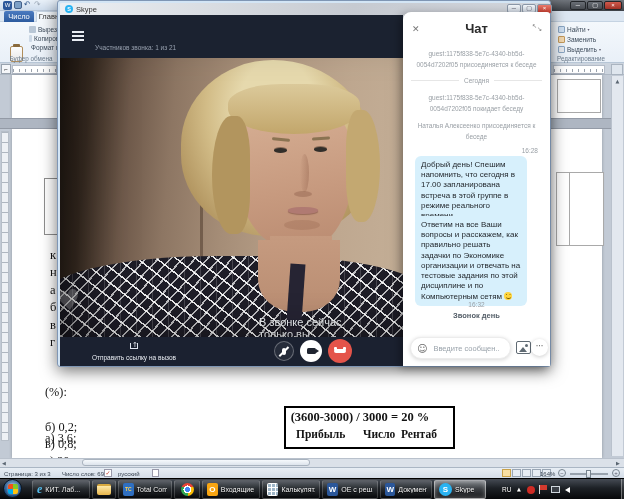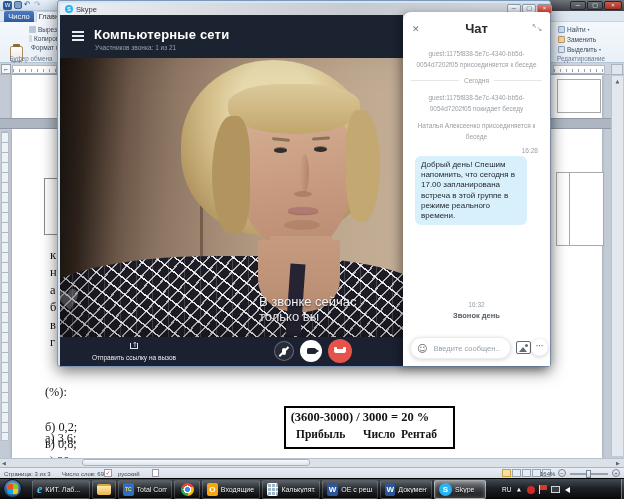--- a/index.html
+++ b/index.html
@@ -68,21 +68,21 @@
   .nostril{left:234px;top:133px;width:18px;height:6px;border-radius:50%;background:rgba(125,78,58,.32);}
   .lips{left:228px;top:149px;width:30px;height:7px;border-radius:45%;background:#b07a72;box-shadow:0 1px 1px rgba(90,45,40,.4);}
   .chin-sh{left:224px;top:162px;width:36px;height:10px;border-radius:50%;background:rgba(120,70,50,.18);}
   .neck{left:210px;top:178px;width:62px;height:60px;background:linear-gradient(180deg,#c59a7f,#b58a6f);}
   .blouse{left:-20px;top:198px;width:390px;height:95px;border-radius:45% 42% 0 0;
     background-color:#1e1d27;
     background-image:repeating-linear-gradient(38deg,rgba(255,255,255,.9) 0 1.5px,transparent 1.5px 12px),repeating-linear-gradient(-47deg,rgba(255,255,255,.7) 0 1.5px,transparent 1.5px 9px),repeating-linear-gradient(90deg,rgba(255,255,255,.18) 0 1px,transparent 1px 16px);}
   .chest{left:198px;top:182px;width:82px;height:72px;border-radius:0 0 45% 45%;background:linear-gradient(180deg,#c59a7f,#b98d72);}
   .lanyard{left:228px;top:206px;width:15px;height:72px;background:#262433;transform:rotate(4deg);}
   .heart{left:-4px;top:226px;font-size:28px;color:rgba(255,255,255,.32);transform:rotate(-8deg);}
-  .only-you{left:199px;top:236px;width:110px;font-size:13px;color:#f2f5f9;text-shadow:0 1px 2px rgba(0,0,0,.6);}
+  .only-you{left:199px;top:258px;width:110px;font-size:11px;color:#f2f5f9;text-shadow:0 1px 2px rgba(0,0,0,.6);}
   .call-footer{left:2px;top:336px;width:343px;height:29px;background:#1b2130;}
   .cbtn{border-radius:50%;display:flex;align-items:center;justify-content:center;}
   .mic-slash{position:absolute;width:1.5px;height:13px;background:#fff;transform:rotate(45deg);}
   .mic-body{width:4px;height:7px;background:#fff;border-radius:2px;}
   .cam-body{width:9px;height:6px;background:#1f2430;border-radius:1.5px;position:relative;}
   .cam-body::after{content:'';position:absolute;right:-3px;top:0.5px;border-left:3px solid #1f2430;border-top:2.5px solid transparent;border-bottom:2.5px solid transparent;}
   .ph-body{width:12px;height:4px;background:#fff;border-radius:2px;position:relative;}
   .ph-body::before,.ph-body::after{content:'';position:absolute;top:-2px;width:3px;height:3px;background:#fff;border-radius:1px;}
   .ph-body::before{left:0;} .ph-body::after{right:0;}
   .share-box{margin:0 auto;width:8px;height:6px;border:1px solid #dfe5ee;border-top:none;}
@@ -257,21 +257,20 @@
     <span class="abs aerobtn" style="left:449px;top:3px;width:14px;">─</span>
     <span class="abs aerobtn" style="left:464px;top:3px;width:14px;">▢</span>
     <span class="abs aerobtn close" style="left:479px;top:3px;width:15px;height:10px;">×</span>
 
     <div class="abs call-header">
       <div class="abs burger" style="left:12px;top:16px;">
           <span></span>
           <span></span>
           <span></span>
         </div>
-      <div class="abs call-title" style="left:34px;top:12px;">Компьютерные сети</div>
       <div class="abs call-sub" style="left:35px;top:29px;">Участников звонка: 1 из 21</div>
     </div>
 
     <div class="abs video">
       <div class="abs" style="left:140px;top:124px;width:3px;height:160px;background:rgba(80,60,45,.55);"></div>
       <div class="abs hair"></div>
       <div class="abs face"></div>
       <div class="abs fringe"></div>
       <div class="abs hair-side-l"></div>
       <div class="abs hair-side-r"></div>
@@ -321,20 +320,21 @@
 
       <div class="abs sysmsg" style="top:37px;">guest:1175f838-5e7c-4340-bb5d-0054d7202f05 присоединяется к беседе</div>
       <div class="abs day-div">
           <span>Сегодня</span>
         </div>
       <div class="abs sysmsg" style="top:81px;">guest:1175f838-5e7c-4340-bb5d-0054d7202f05 покидает беседу</div>
       <div class="abs sysmsg" style="top:109px;">Наталья Алексеенко присоединяется к беседе</div>
 
       <div class="abs tstamp" style="top:135px;right:12px;">16:28</div>
       <div class="abs bubble" style="top:144px;">Добрый день! Спешим напомнить, что сегодня в 17.00 запланирована встреча в этой группе в режиме реального времени.</div>
+      <div class="abs bubble" style="top:204px;"><span>Ответим на все Ваши вопросы и расскажем, как правильно решать задачки по Экономике организации и отвечать на тестовые задания по этой дисциплине и по Компьютерным сетям </span><span class="emoji"></span></div>
       <div class="abs tstamp" style="top:289px;left:0;width:147px;text-align:center;">16:32</div>
       <div class="abs call-started">Звонок день</div>
 
       <div class="abs input-pill">
         <span class="glyph" style="font-size:10px;color:#666;">☺</span>
         <input type="text" placeholder="Введите сообщен..." style="">
       </div>
       <div class="gal-ic"></div>
       <div class="abs more-btn glyph">···</div>
     </div>

